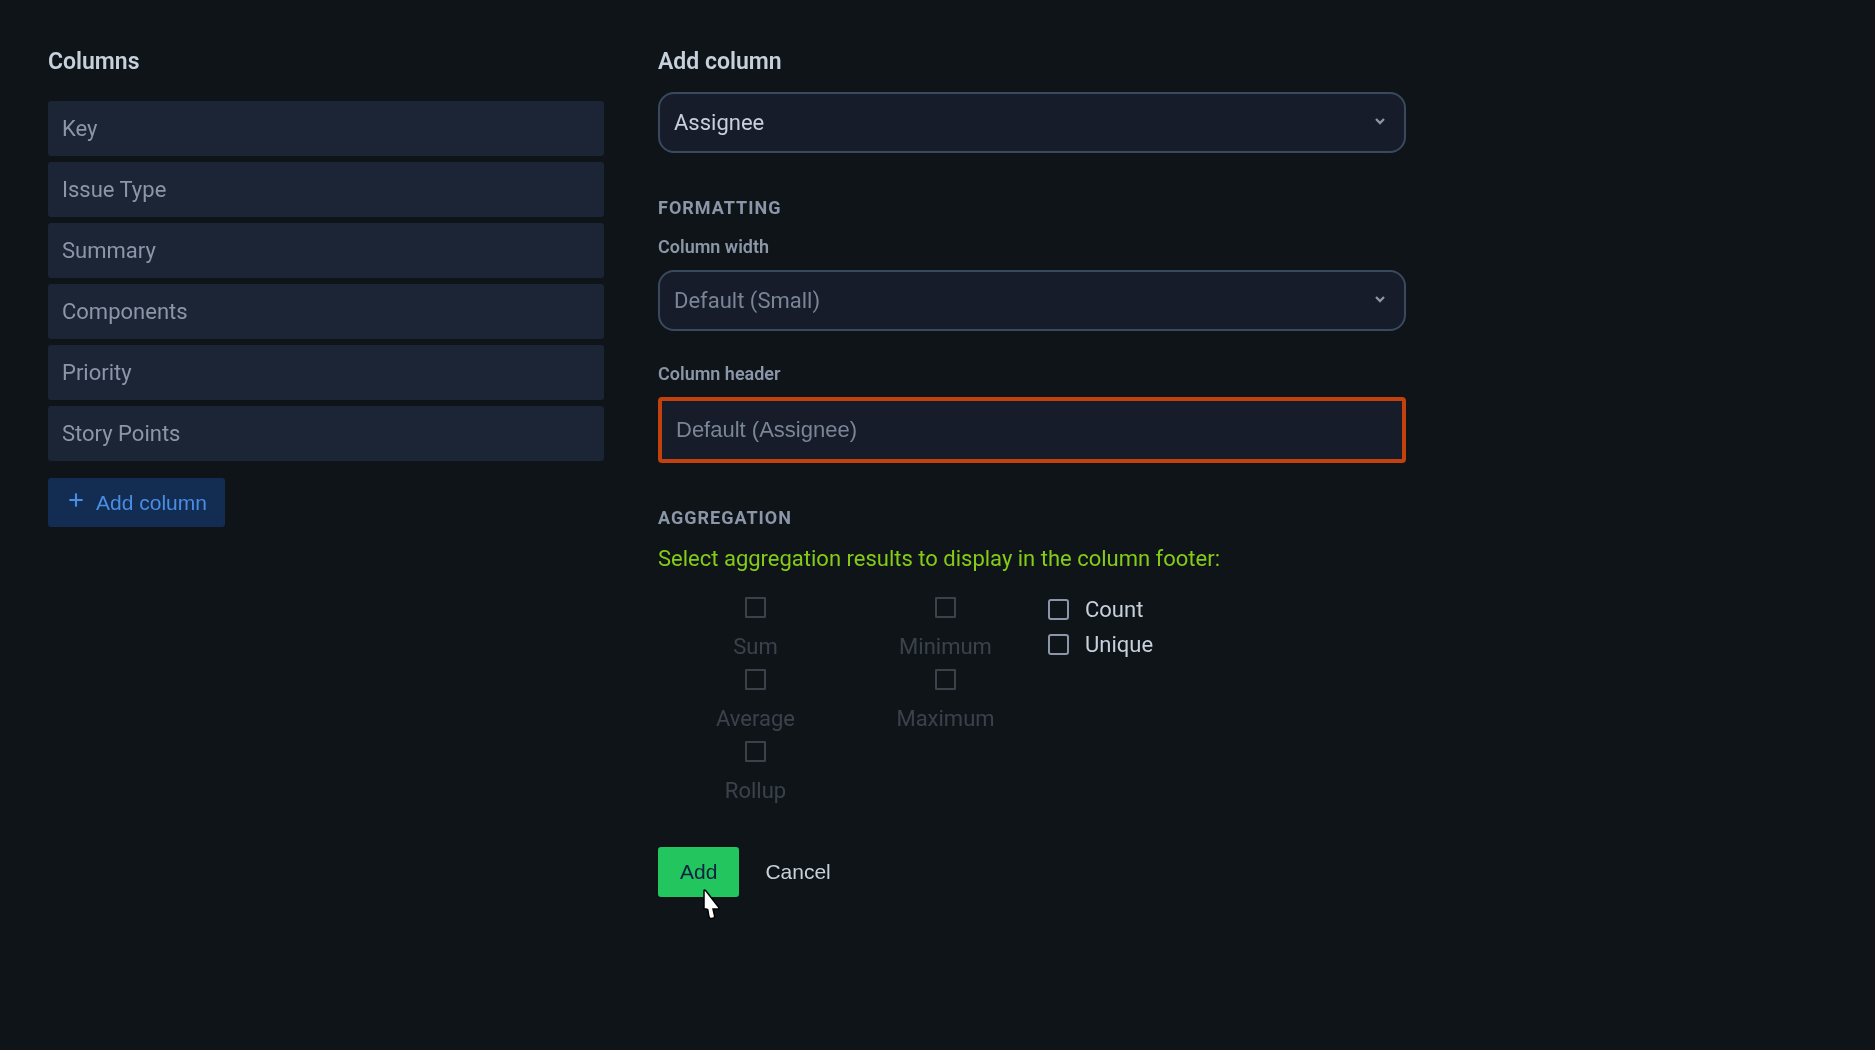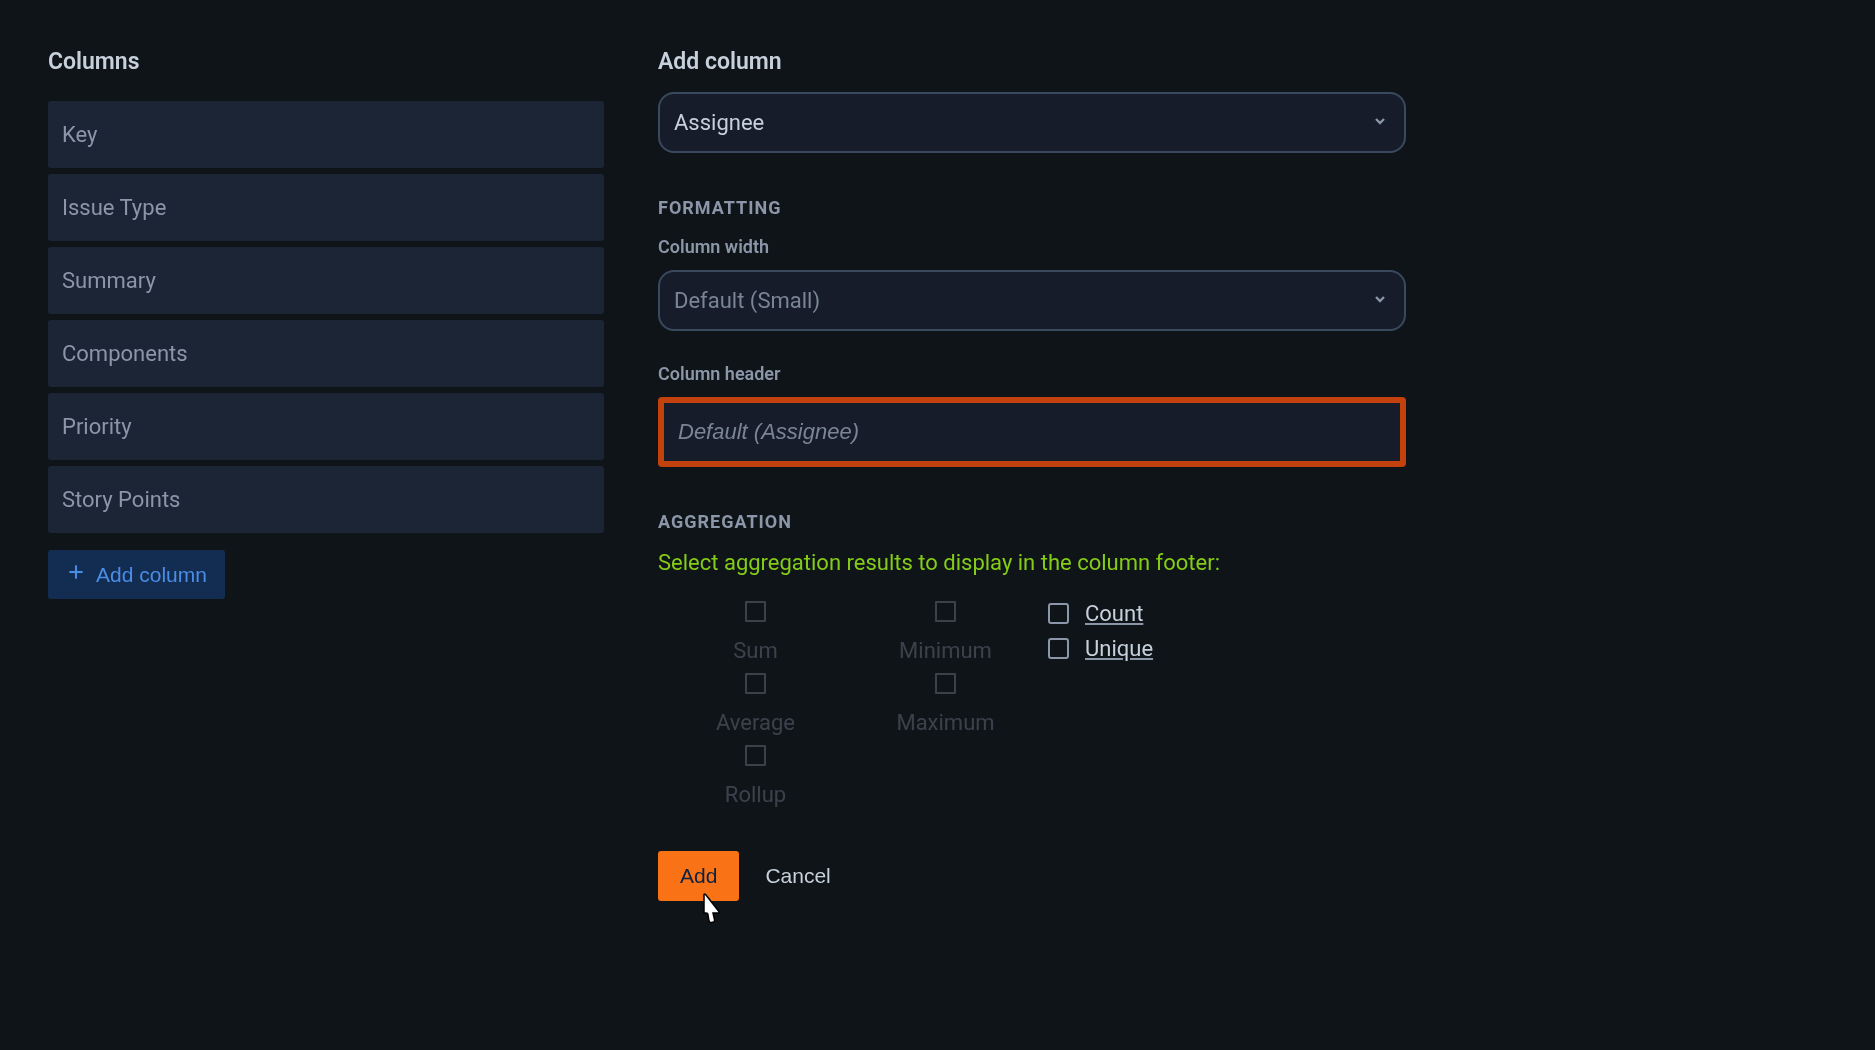--- a/index.html
+++ b/index.html
@@ -22,21 +22,21 @@
     }
     .columns-title {
       font-size: 23px;
       font-weight: 600;
       color: #c7d1dc;
       margin-bottom: 26px;
     }
     .column-item {
       background-color: #1b2536;
       border-radius: 3px;
-      padding: 21px 14px;
+      padding: 15px 14px;
       margin-bottom: 6px;
       font-size: 22px;
       color: #8b96a8;
       cursor: move;
     }
     .add-column-btn {
       display: inline-flex;
       align-items: center;
       gap: 10px;
       background-color: #132c52;
@@ -107,27 +107,26 @@
     .section-title {
       font-size: 18px;
       font-weight: 700;
       letter-spacing: 1px;
       color: #8b96a8;
       margin-bottom: 18px;
     }
     .text-input {
       width: 100%;
       background-color: #161c29;
-      border: 6px solid #c2410c;
+      border: 4px solid #c2410c;
       border-radius: 4px;
       padding: 16px 14px;
       font-size: 22px;
       color: #c7d1dc;
       margin-bottom: 44px;
-      font-style: italic;
     }
     .text-input::placeholder {
       color: #7a8596;
     }
     .agg-description {
       font-size: 22px;
       color: #84cc16;
       margin-bottom: 26px;
     }
     .checkbox-grid {
@@ -136,21 +135,21 @@
       margin-bottom: 44px;
       margin-left: 10px;
     }
     .checkbox-col {
       display: flex;
       flex-direction: column;
       gap: 10px;
     }
     .checkbox-col.col1 { width: 175px; }
     .checkbox-col.col2 { width: 185px; }
-    .checkbox-col.col3 { width: 175px; text-decoration: underline; }
+    .checkbox-col.col3 { width: 175px; }
     .checkbox-item {
       display: flex;
       align-items: center;
       gap: 16px;
     }
     .checkbox-item.disabled {
       opacity: 0.35;
       flex-direction: column;
     }
     .checkbox {
@@ -170,21 +169,21 @@
     }
     .checkbox-item.disabled .checkbox-label {
       color: #8b96a8;
     }
     .button-row {
       display: flex;
       gap: 26px;
       align-items: center;
     }
     .add-btn {
-      background-color: #f97316;
+      background-color: #22c55e;
       color: #0d2241;
       border: none;
       border-radius: 3px;
       padding: 13px 22px;
       font-size: 21px;
       font-weight: 500;
       cursor: pointer;
       position: relative;
     }
     .cancel-btn {

